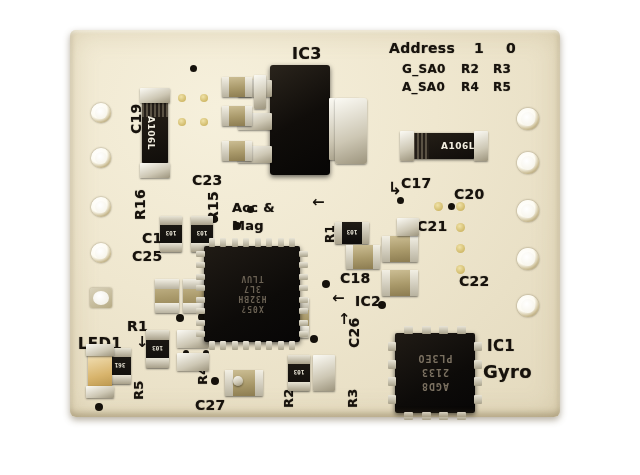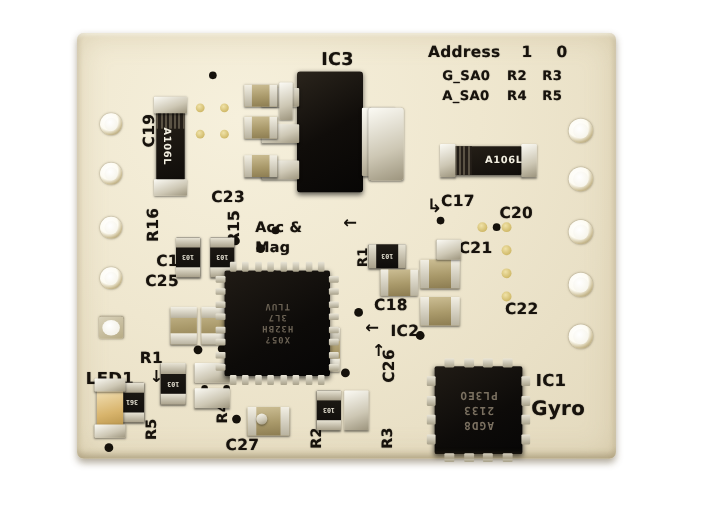--- a/index.html
+++ b/index.html
@@ -135,21 +135,21 @@
     <div class="silk" style="left:285px;top:263px;font-size:14px;">IC2</div>
     <div class="silk rot90" style="left:276px;top:318px;font-size:14px;">C26</div>
 
     <div class="silk" style="left:417px;top:307px;font-size:15px;">IC1</div>
     <div class="silk" style="left:413px;top:331px;font-size:18px;">Gyro</div>
 
     <div class="silk" style="left:8px;top:305px;font-size:15px;">LED1</div>
     <div class="silk" style="left:57px;top:288px;font-size:14px;">R1</div>
     <div class="silk rot90" style="left:61px;top:370px;font-size:13px;">R5</div>
     <div class="silk rot90" style="left:125px;top:355px;font-size:13px;">R4</div>
-    <div class="silk" style="left:135px;top:367px;font-size:14px;">C27</div>
+    <div class="silk" style="left:125px;top:367px;font-size:14px;">C27</div>
     <div class="silk rot90" style="left:211px;top:378px;font-size:13px;">R2</div>
     <div class="silk rot90" style="left:275px;top:378px;font-size:13px;">R3</div>
 
     <div class="arrow" style="left:242px;top:163px;font-size:15px;">←</div>
     <div class="arrow" style="left:318px;top:148px;font-size:17px;">↳</div>
     <div class="arrow" style="left:262px;top:259px;font-size:15px;">←</div>
     <div class="arrow" style="left:66px;top:303px;font-size:15px;">↓</div>
     <div class="arrow" style="left:268px;top:280px;font-size:15px;">↑</div>
 
     <div class="hole" style="left:21px;top:73px;width:20px;height:20px;">

